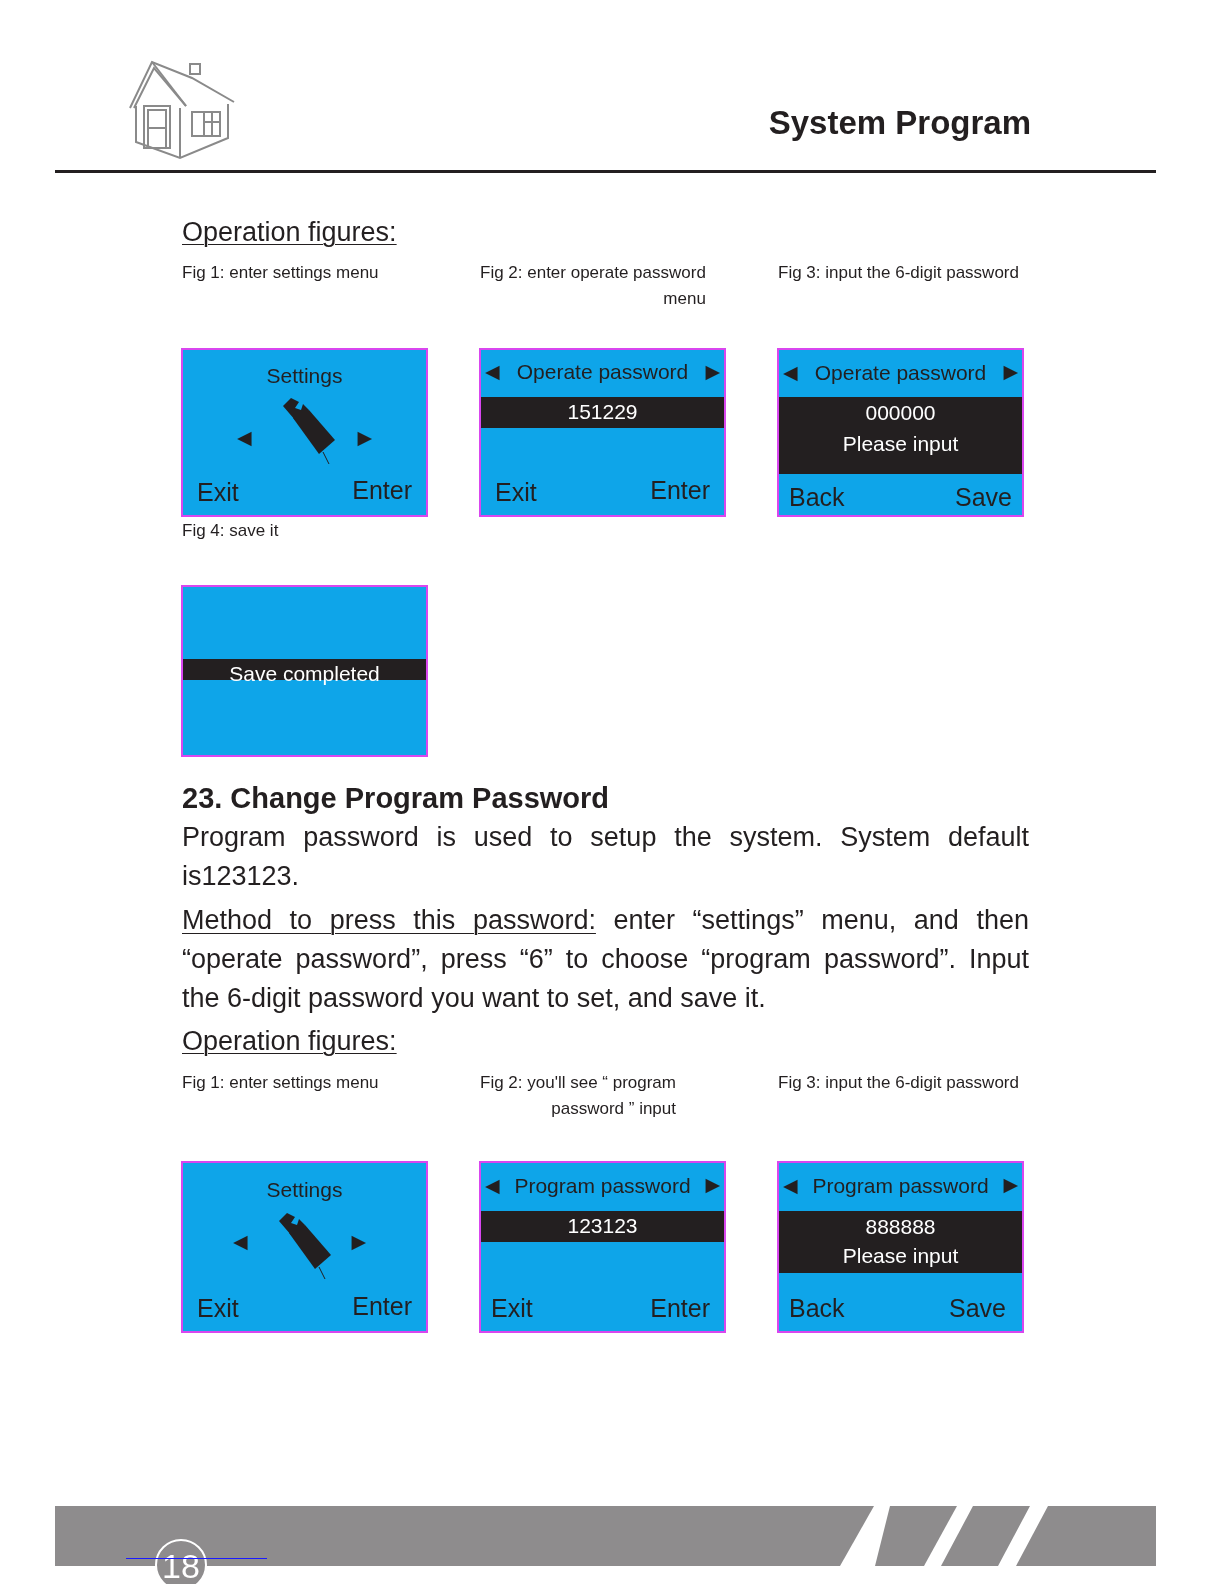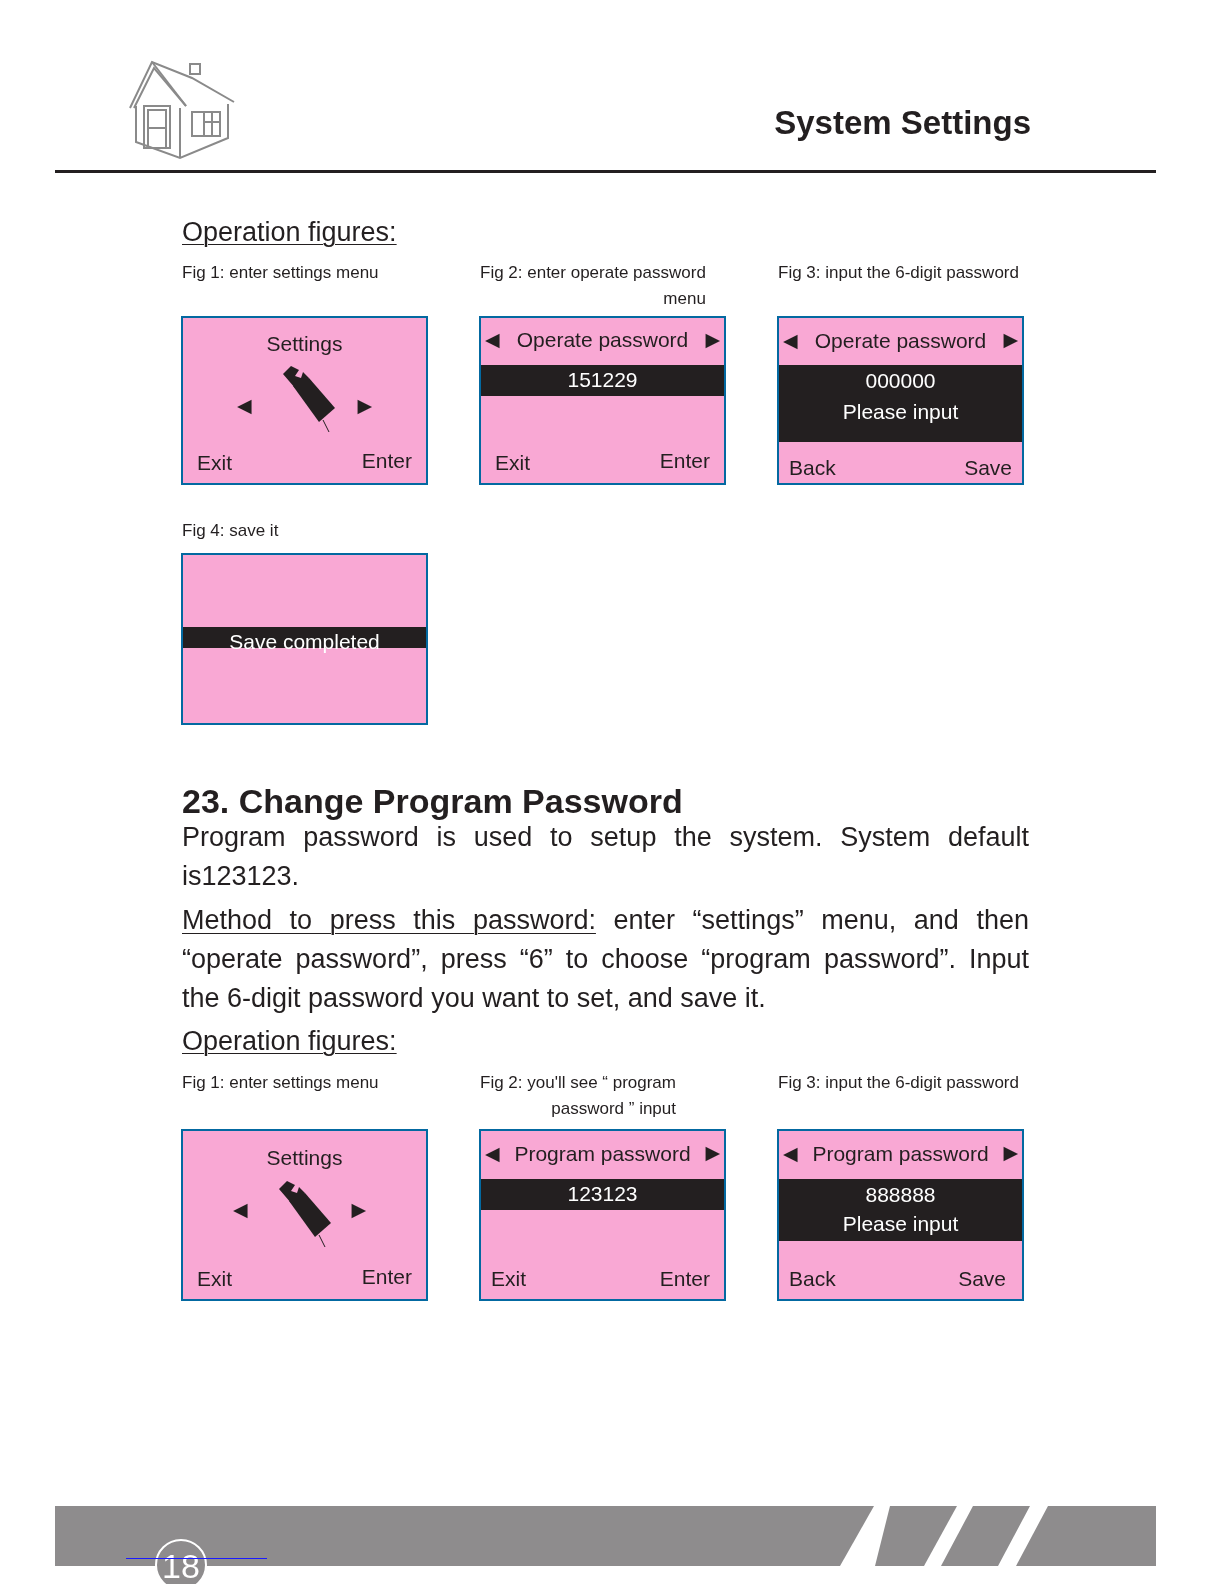--- a/index.html
+++ b/index.html
@@ -7,29 +7,29 @@
          font-family:"Liberation Sans", sans-serif; color:#231f20; }
   .abs { position:absolute; }
   .house { left:128px; top:58px; width:110px; height:104px; }
   .header-title { left:0; width:1031px; text-align:right; top:104px; font-size:33px; font-weight:bold; color:#231f20; }
   .header-rule { left:55px; top:170px; width:1101px; height:3px; background:#231f20; }
 
   .ops-heading { font-size:27px; text-decoration:underline; text-underline-offset:3px; text-decoration-thickness:1px; }
   .cap { font-size:17px; line-height:26px;text-align:right; }
   .cap .cont { display:block; padding-left:50px; }
 
-  .lcd { position:absolute; width:247px; height:169px; background:#f9a8d4; border:2px solid #0369a1; box-sizing:border-box; overflow:hidden; }
+  .lcd { position:absolute; width:247px; height:169px; background:#0ea5e9; border:2px solid #d946ef; box-sizing:border-box; overflow:hidden;margin-top:32px; }
   .lcd .title { position:absolute; left:0; right:0; text-align:center; font-size:21px; color:#231f20; }
   .lcd .bar { position:absolute; left:0; right:0; background:#231f20; color:#fff; text-align:center; font-size:21px; }
-  .lcd .soft { position:absolute; font-size:21px; color:#231f20; bottom:8px; }
+  .lcd .soft { position:absolute; font-size:25px; color:#231f20; bottom:8px; }
   .lcd .soft.l { left:14px; }
   .lcd .soft.r { right:14px; }
   .lcd .arr { position:absolute; font-size:19px; color:#231f20; }
 
-  .h2 { left:182px; top:782px; font-size:34px; font-weight:bold;text-align:center; }
+  .h2 { left:182px; top:782px; font-size:29px; font-weight:bold;text-align:center; }
   .para { left:182px; width:847px; font-size:27px; line-height:39px; text-align:justify; }
   .para .u { text-decoration:underline; text-underline-offset:4px; text-decoration-thickness:1px; }
 
   .footer-bar { left:55px; top:1506px; width:1101px; height:60px; }
   .page-num { left:155px; top:1539px; width:52px; height:52px; border-radius:50%; background:#8e8c8d; border:2px solid #fff; box-sizing:border-box; color:#fff; font-size:34px; text-align:center; line-height:50px; }
   .footer-link { left:126px; top:1558px; width:141px; height:1px; background:#1a1aff; }
 </style>
 </head>
 <body>
 
@@ -41,21 +41,21 @@
   <polyline points="8,48 8,84 52,100 100,80 100,46"></polyline>
   <line x1="52" y1="50" x2="52" y2="100"></line>
   <rect x="16" y="48" width="26" height="42"></rect>
   <rect x="20" y="52" width="18" height="38"></rect>
   <line x1="20" y1="70" x2="38" y2="70"></line>
   <rect x="64" y="54" width="28" height="24"></rect>
   <line x1="76" y1="54" x2="76" y2="78"></line>
   <line x1="84" y1="54" x2="84" y2="78"></line>
   <line x1="76" y1="64" x2="92" y2="64"></line>
 </svg>
-<div class="abs header-title">System Settings</div>
+<div class="abs header-title">System Program</div>
 <div class="abs header-rule"></div>
 
 <div class="abs ops-heading" style="left:182px;top:217px;">Operation figures:</div>
 
 <div class="abs cap" style="left:182px;top:260px;">
   <span>Fig 1: enter settings menu</span>
 </div>
 <div class="abs cap" style="left:480px;top:260px;">
   <span>Fig 2: enter operate password</span>
   <span class="cont">menu</span>

